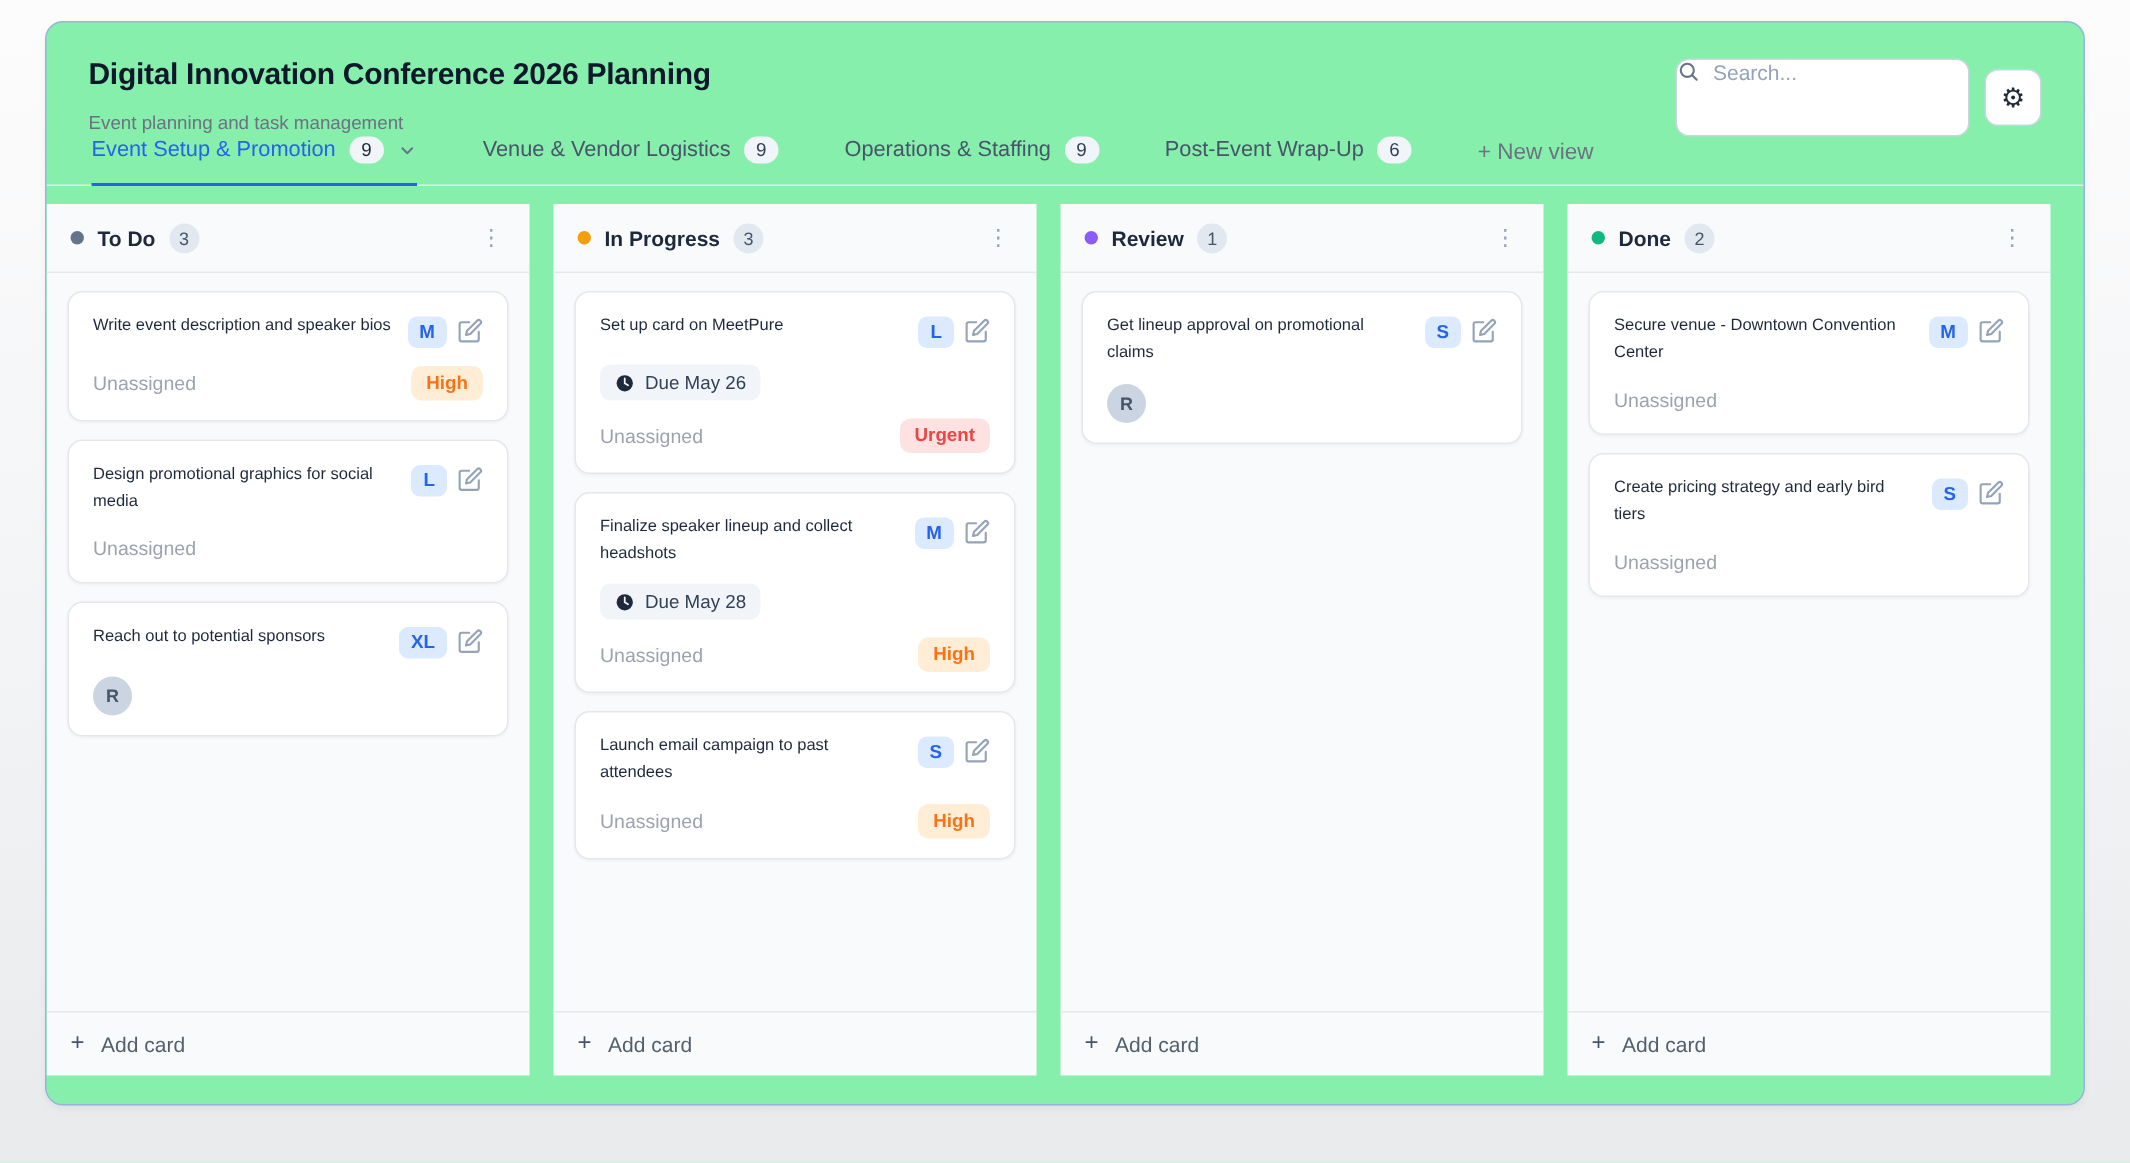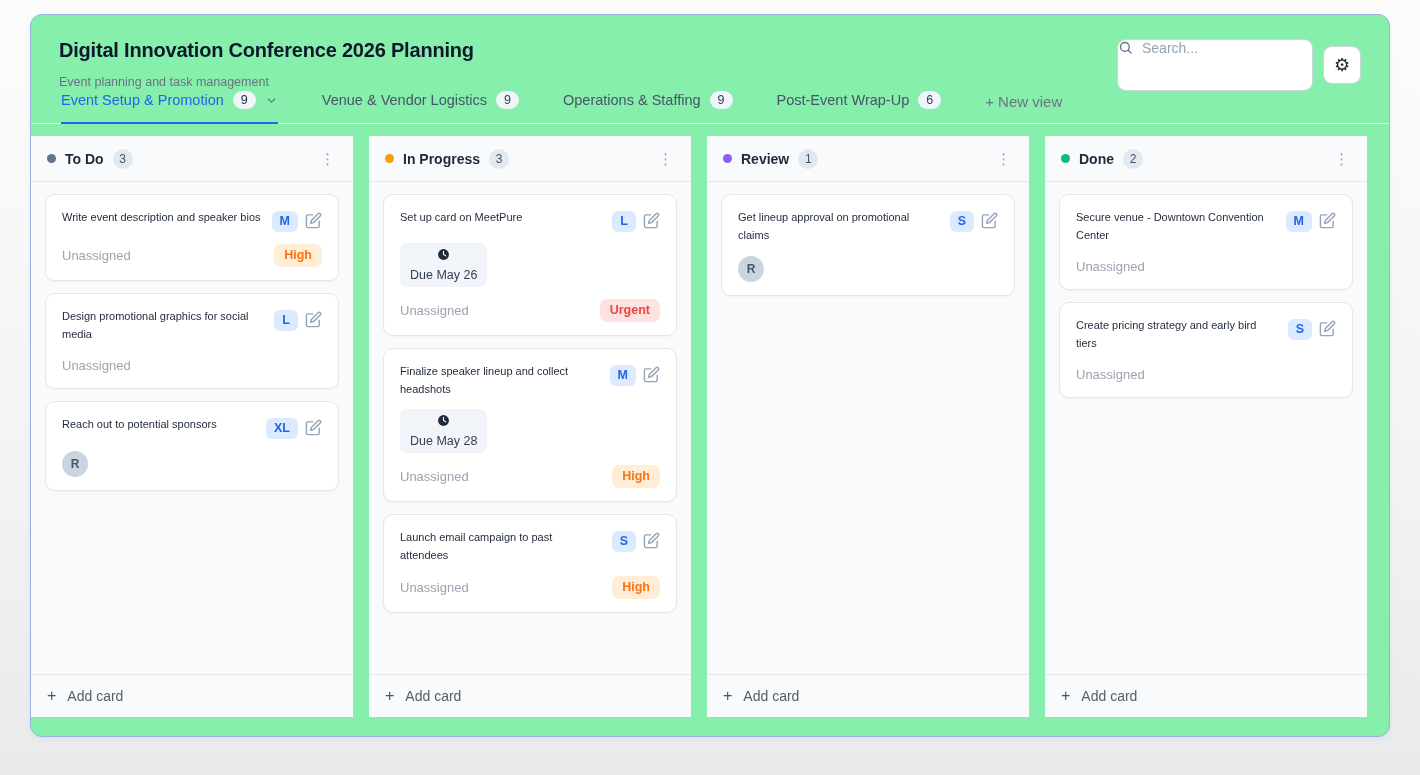--- a/index.html
+++ b/index.html
@@ -51,21 +51,21 @@
   .col-name { font-size:14px; font-weight:700; color:#1e293b; }
   .col-count { background:#e2e8f0; color:#475569; min-width:20px; height:20px; border-radius:10px; display:inline-flex; align-items:center; justify-content:center; padding:0 6px; font-size:12px; }
   .col-menu { margin-left:auto; color:#94a3b8; font-size:15px; letter-spacing:0; cursor:pointer; line-height:1; padding:4px 6px; }
   .col-body { flex:1; padding:12px 14px; display:flex; flex-direction:column; gap:12px; overflow:hidden; }
   .card { background:#fff; border:1px solid #e5e7eb; border-radius:10px; padding:14px 16px 13px 16px; box-shadow:0 1px 2px rgba(16,24,40,.04); cursor:pointer; }
   .card-top { display:flex; justify-content:space-between; gap:10px; }
   .card-title { font-size:11px; font-weight:500; color:#1e293b; line-height:1.6; }
   .card-ctrls { display:flex; align-items:flex-start; gap:7px; padding-top:2px; }
   .size-badge { background:#dbeafe; color:#2563eb; font-size:12.5px; font-weight:600; border-radius:6px; padding:3px 8px; line-height:1.2; }
   .edit-btn { color:#94a3b8; cursor:pointer; display:inline-flex; padding-top:1px; }
-  .due-pill { display:inline-flex; align-items:center; gap:7px; margin-top:11px; background:#f1f5f9; border-radius:7px; padding:5px 10px; font-size:12.5px; color:#334155;flex-direction:column; }
+  .due-pill { display:inline-flex; align-items:center; gap:7px; margin-top:11px; background:#f1f5f9; border-radius:7px; padding:5px 10px; font-size:12.5px; color:#334155; }
   .card-bottom { margin-top:12px; display:flex; align-items:center; justify-content:space-between; min-height:20px; }
   .assignee { font-size:13px; color:#9ca3af; }
   .prio { font-size:12.5px; font-weight:600; border-radius:7px; padding:4px 10px; line-height:1.2; }
   .avatar { width:26px; height:26px; border-radius:50%; background:#cbd5e1; color:#475569; font-size:12px; font-weight:600; display:flex; align-items:center; justify-content:center; }
   .col-footer { border-top:1px solid #e5e7eb; padding:13px 16px; display:flex; align-items:center; gap:11px; color:#52606d; font-size:14px; cursor:pointer; flex:none; }
   .plus { color:#475569; font-size:16px; line-height:1; }
   svg { display:block; }
 </style>
 </head>
 <body>

